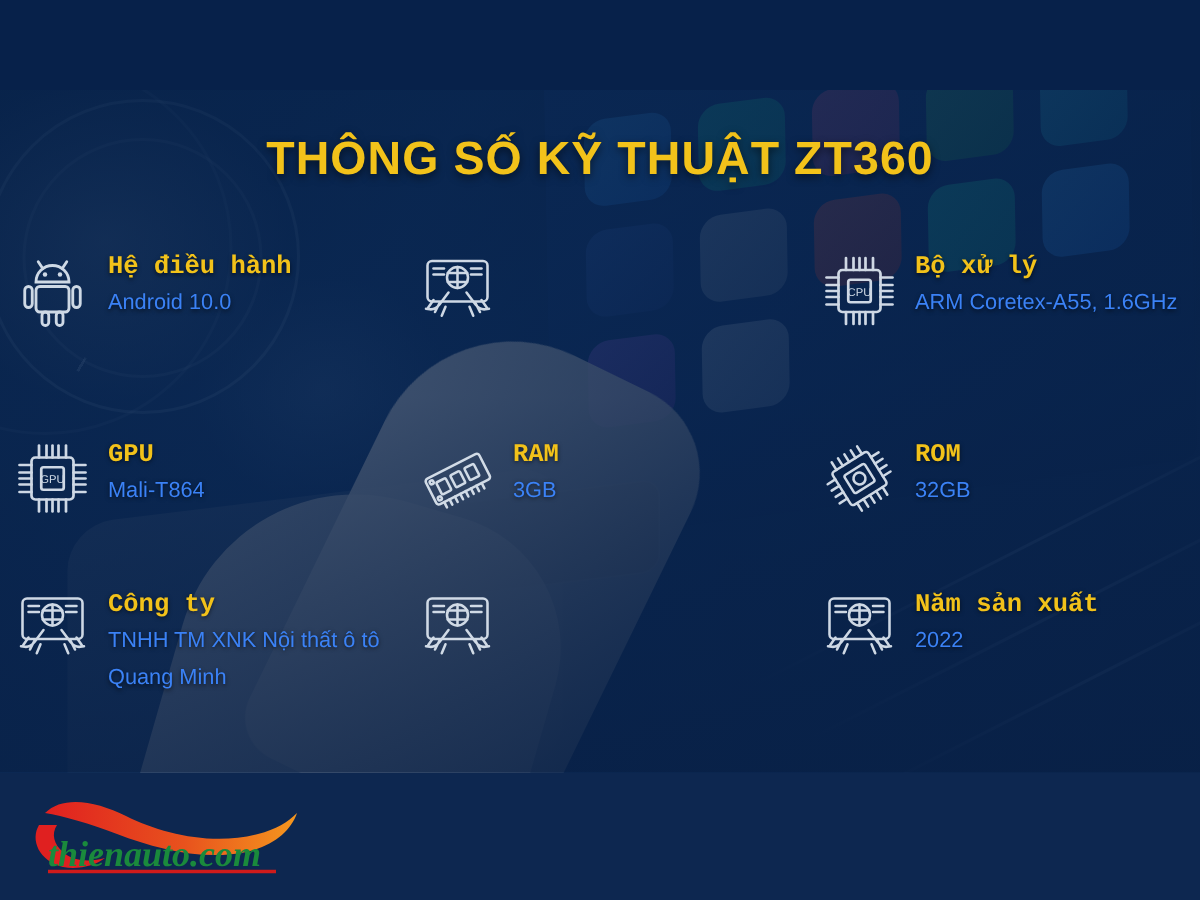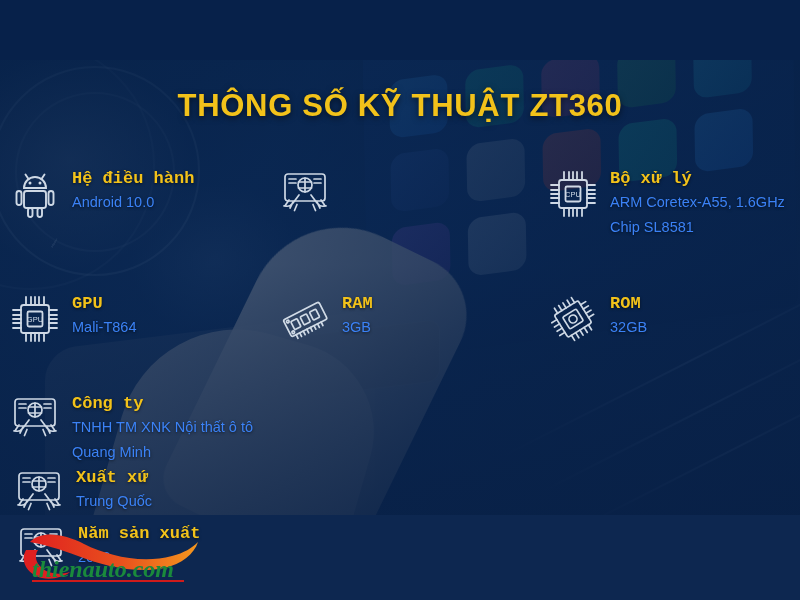--- a/index.html
+++ b/index.html
@@ -90,21 +90,21 @@
   .title {
     position:absolute; left:0; top:88px; width:800px; text-align:center;
     color:#f2c21a; font-size:31px; font-weight:bold; letter-spacing:.7px;
     text-shadow:0 2px 6px rgba(0,0,0,.55);
   }
 
   .grid { position:absolute; left:0; top:165px; width:800px; }
   .row { display:flex; }
   .row.r1 { height:125px; }
   .row.r2 { height:100px; }
-  .row.r3 { height:110px;flex-direction:column; }
+  .row.r3 { height:110px; }
   .cell { width:266px; display:flex; align-items:flex-start; padding-left:8px; }
   .cell.c2 { padding-left:12px; }
   .cell.c3 { padding-left:14px; }
 
   .ico { width:54px; height:54px; flex:0 0 54px; margin-top:2px; opacity:.92; }
   .ico svg { width:54px; height:54px; display:block; }
   .txt { padding-left:10px; padding-top:3px; }
   .hd {
     color:#f2c21a; font-size:17px; font-weight:bold; line-height:1.25;
     text-shadow:0 1px 3px rgba(0,0,0,.6); white-space:nowrap;font-family:Liberation Mono, monospace;
@@ -229,21 +229,20 @@
             <line x1="41" y1="18" x2="49" y2="18"></line>
               <line x1="41" y1="23" x2="49" y2="23"></line>
             <line x1="41" y1="27" x2="49" y2="27"></line>
               <line x1="41" y1="31" x2="49" y2="31"></line>
             <line x1="41" y1="36" x2="49" y2="36"></line>
           </svg>
         </span>
         <span class="txt">
           <span class="hd">Bộ xử lý</span>
           <div class="val">ARM Coretex-A55, 1.6GHz</div>
-          <div class="val">Chip SL8581</div>
         </span>
       </div>
 
     </div>
 
     <div class="row r2">
 
       <div class="cell c1">
         <span class="ico">
           <svg viewBox="0 0 54 54" fill="none" stroke="#dfe8f2" stroke-width="1.8" stroke-linecap="round">
@@ -371,24 +370,20 @@
             <circle cx="27" cy="18" r="7"></circle>
             <path d="M20.5 15 h13 M20.5 21 h13 M27 11 v14"></path>
             <line x1="11" y1="12" x2="18" y2="12"></line>
               <line x1="11" y1="16" x2="18" y2="16"></line>
             <line x1="36" y1="12" x2="43" y2="12"></line>
               <line x1="36" y1="16" x2="43" y2="16"></line>
             <path d="M21 28 l-6 8 c-2 2.5 -4 3.5 -6.5 3.2 l-2.5 -.4 M11 33 l-3.5 5 M15 35 l-3 6 M19 37.5 l-2.5 6"></path>
             <path d="M33 28 l6 8 c2 2.5 4 3.5 6.5 3.2 l2.5 -.4 M43 33 l3.5 5 M39 35 l3 6 M35 37.5 l2.5 6"></path>
           </svg>
         </span>
-        <span class="txt">
-          <span class="hd">Xuất xứ</span>
-          <div class="val">Trung Quốc</div>
-        </span>
       </div>
 
       <div class="cell c3">
         <span class="ico">
           <svg viewBox="0 0 54 54" fill="none" stroke="#dfe8f2" stroke-width="1.7" stroke-linecap="round" stroke-linejoin="round">
             <rect x="7" y="7" width="40" height="27" rx="3"></rect>
             <circle cx="27" cy="18" r="7"></circle>
             <path d="M20.5 15 h13 M20.5 21 h13 M27 11 v14"></path>
             <line x1="11" y1="12" x2="18" y2="12"></line>
               <line x1="11" y1="16" x2="18" y2="16"></line>

